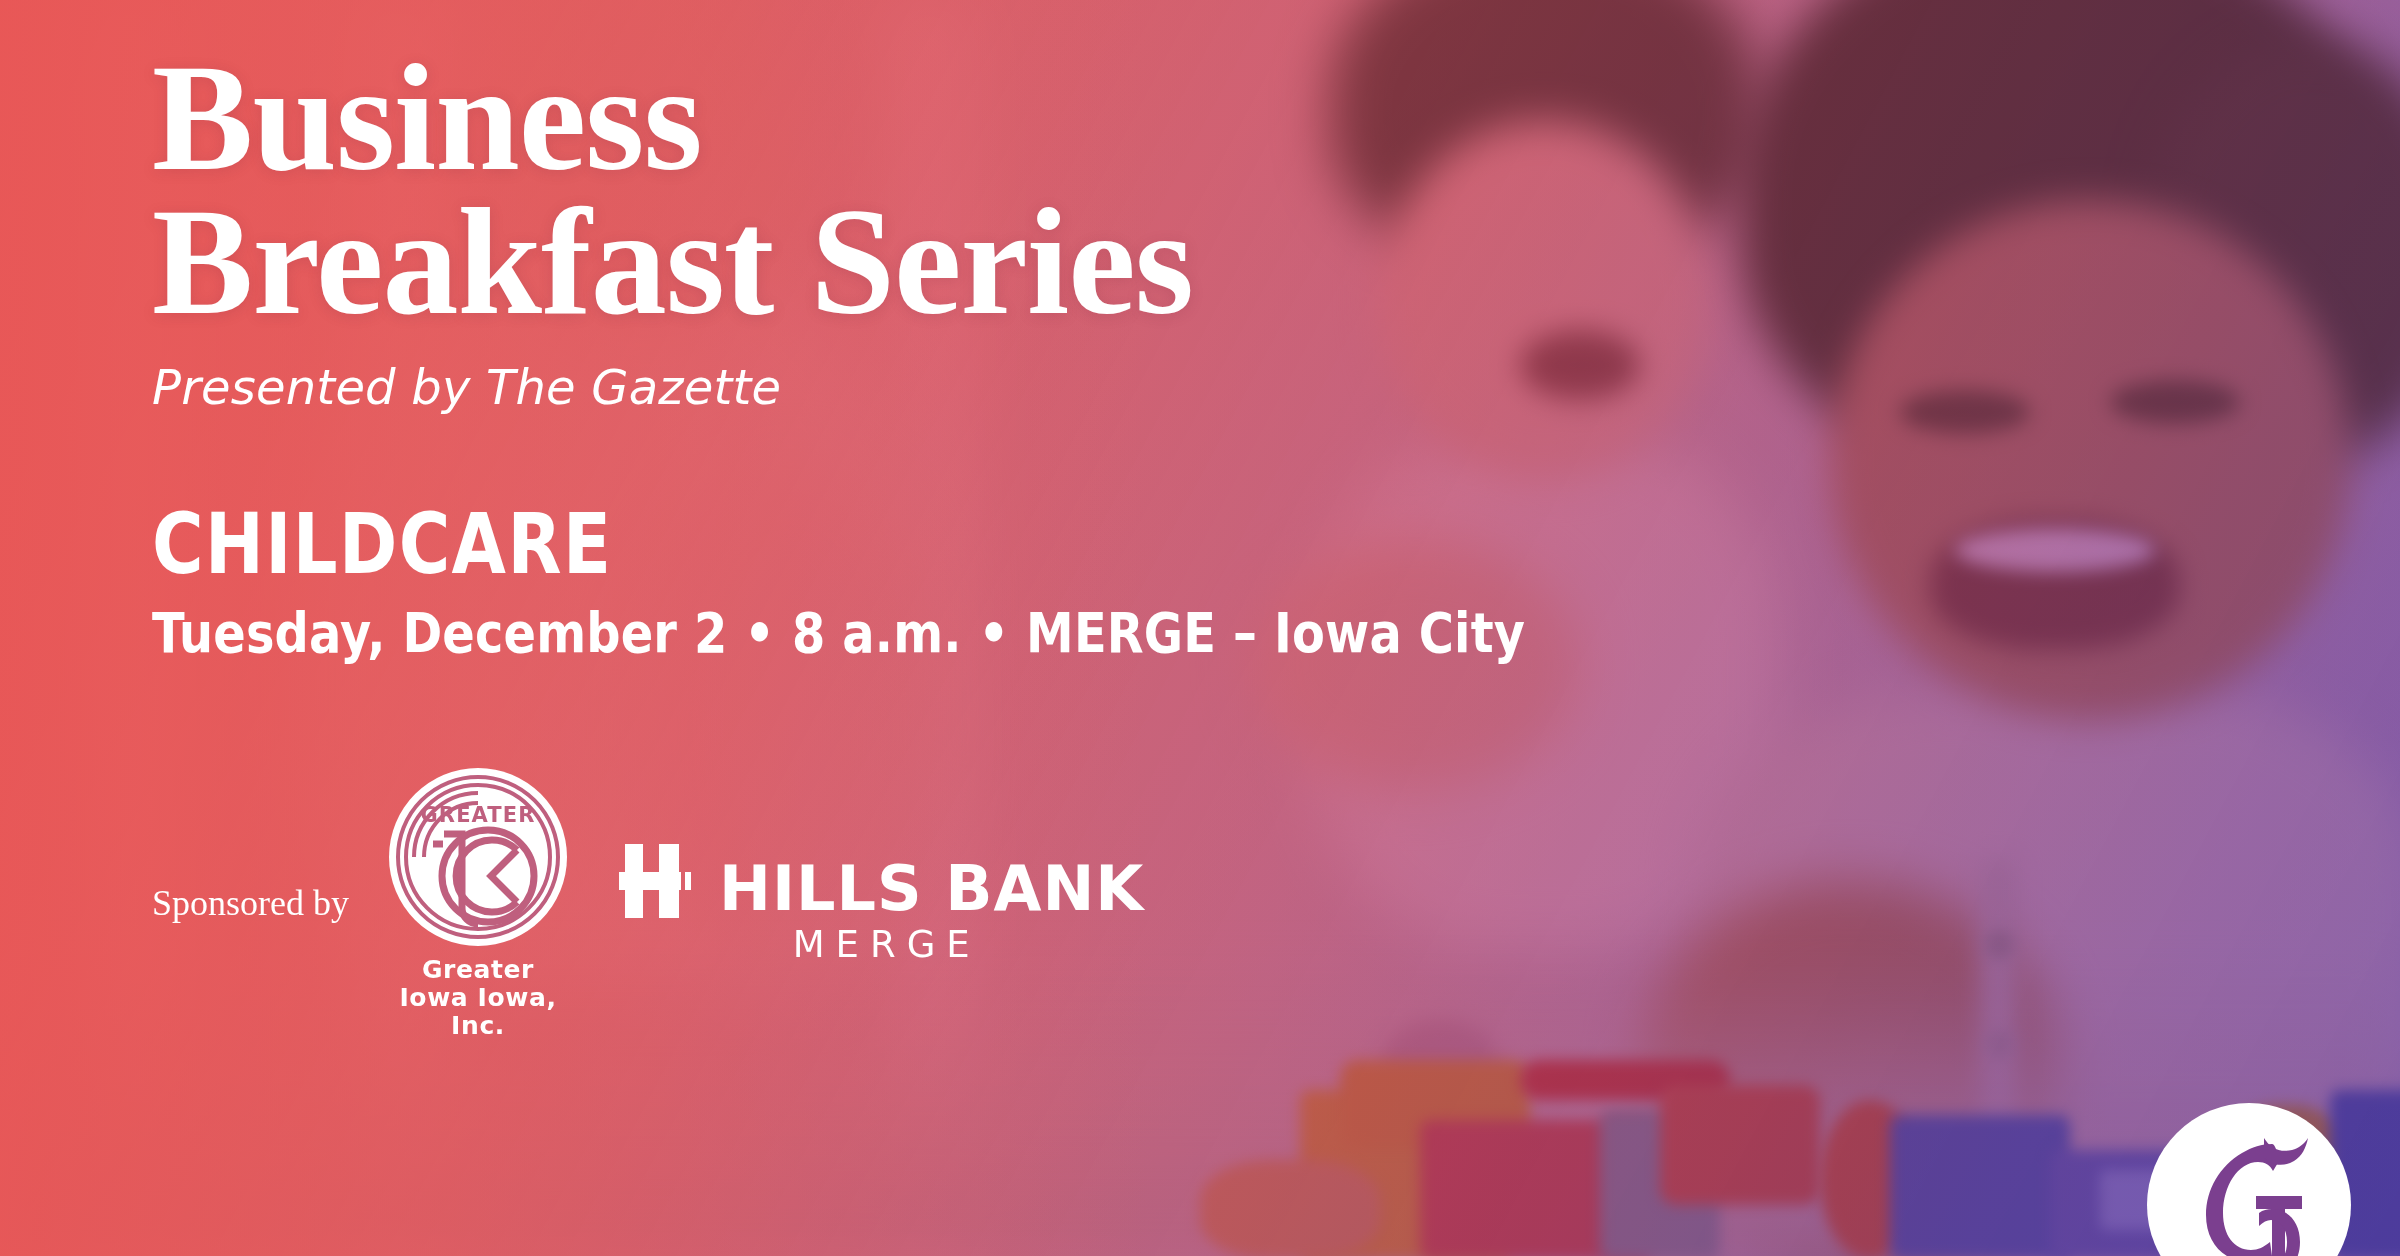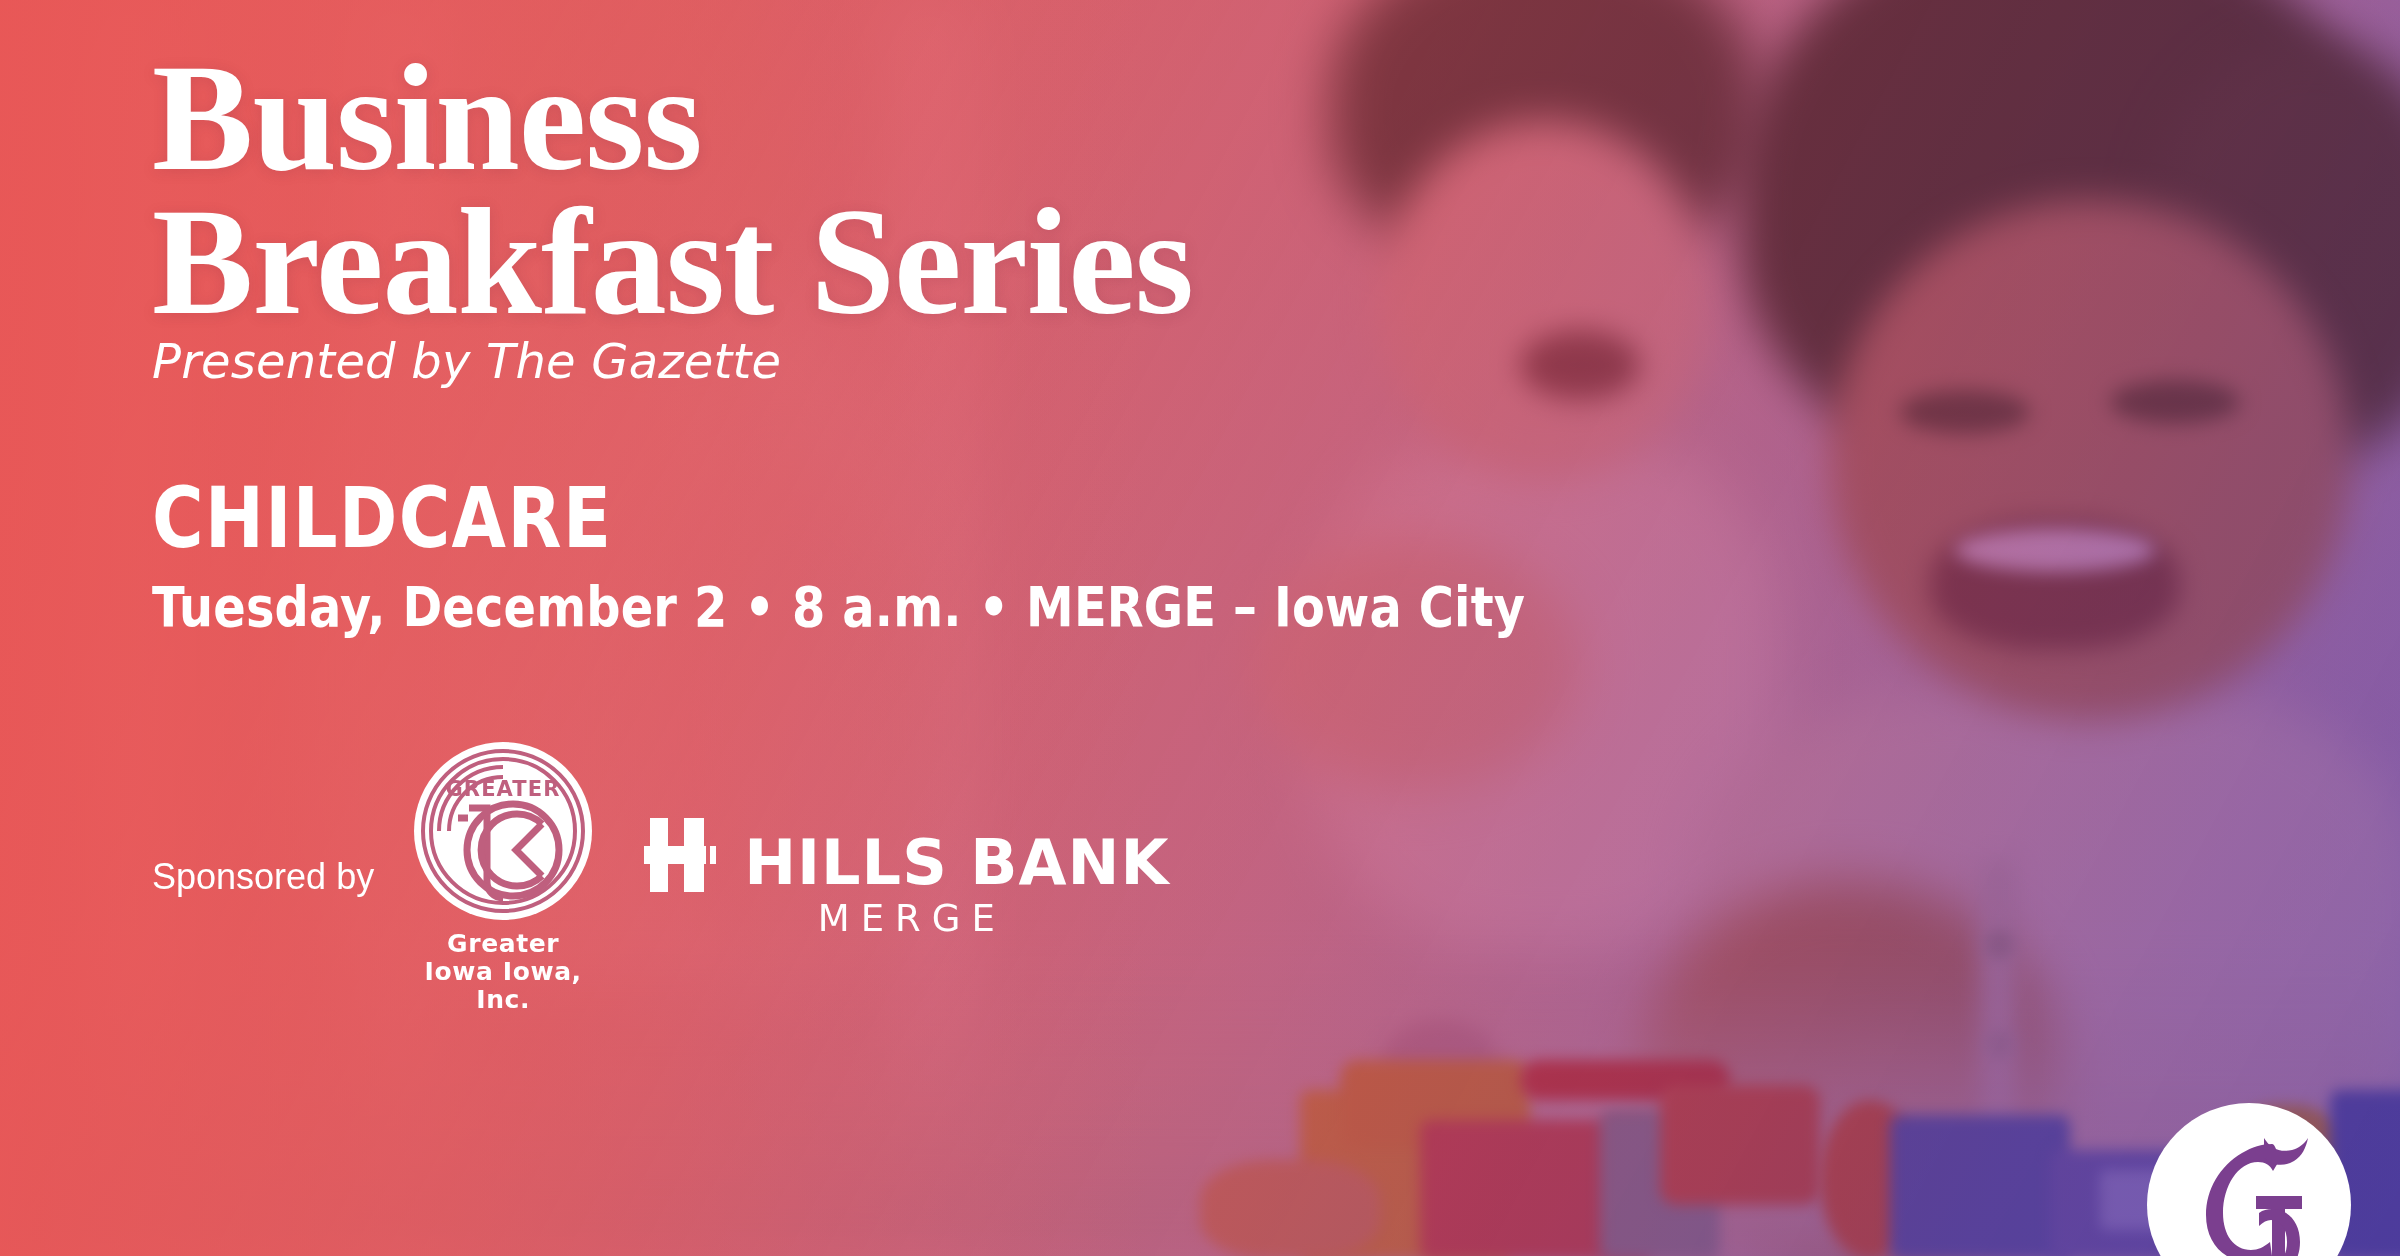--- a/index.html
+++ b/index.html
@@ -104,42 +104,42 @@
     font-weight:700;color:#fff;
     font-size:152px;line-height:.95;letter-spacing:-1px;
     margin:0;padding-top:46px;
     text-shadow:0 2px 14px rgba(120,40,60,.18);
   }
   .title .l2{display:block;}
 
   .presented{
     font-family:"DejaVu Sans","Liberation Sans",sans-serif;
     font-style:italic;font-weight:400;color:#fff;
-    font-size:48px;line-height:1.1;
+    font-size:48px;line-height:1.1;margin-top:26px;
     letter-spacing:.2px;
   }
 
   .topic{
     font-family:"DejaVu Sans Condensed","Liberation Sans",sans-serif;
     font-weight:700;color:#fff;font-size:84px;line-height:1;
     margin-top:88px;letter-spacing:1.5px;
     transform:scaleX(.93);transform-origin:left center;
   }
 
   .when{
     font-family:"DejaVu Sans Condensed","Liberation Sans",sans-serif;
     font-weight:700;color:#fff;font-size:56px;line-height:1.18;
     margin-top:14px;letter-spacing:.2px;
     transform:scaleX(.95);transform-origin:left center;
   }
 
   
   .sponsors{display:flex;align-items:center;margin-top:100px;}
   .sponsored-by{
-    font-family:Liberation Sans, sans-serif;
+    font-family:Liberation Serif, serif;
     font-weight:300;color:#fff;font-size:36px;white-space:nowrap;
     margin-right:34px;
   }
 
   
   .gic{display:flex;flex-direction:column;align-items:center;width:190px;margin-right:46px;}
   .gic-badge{width:182px;height:182px;}
   .gic-name{
     font-family:"DejaVu Sans","Liberation Sans",sans-serif;
     font-weight:700;color:#fff;font-size:25px;line-height:1.12;

